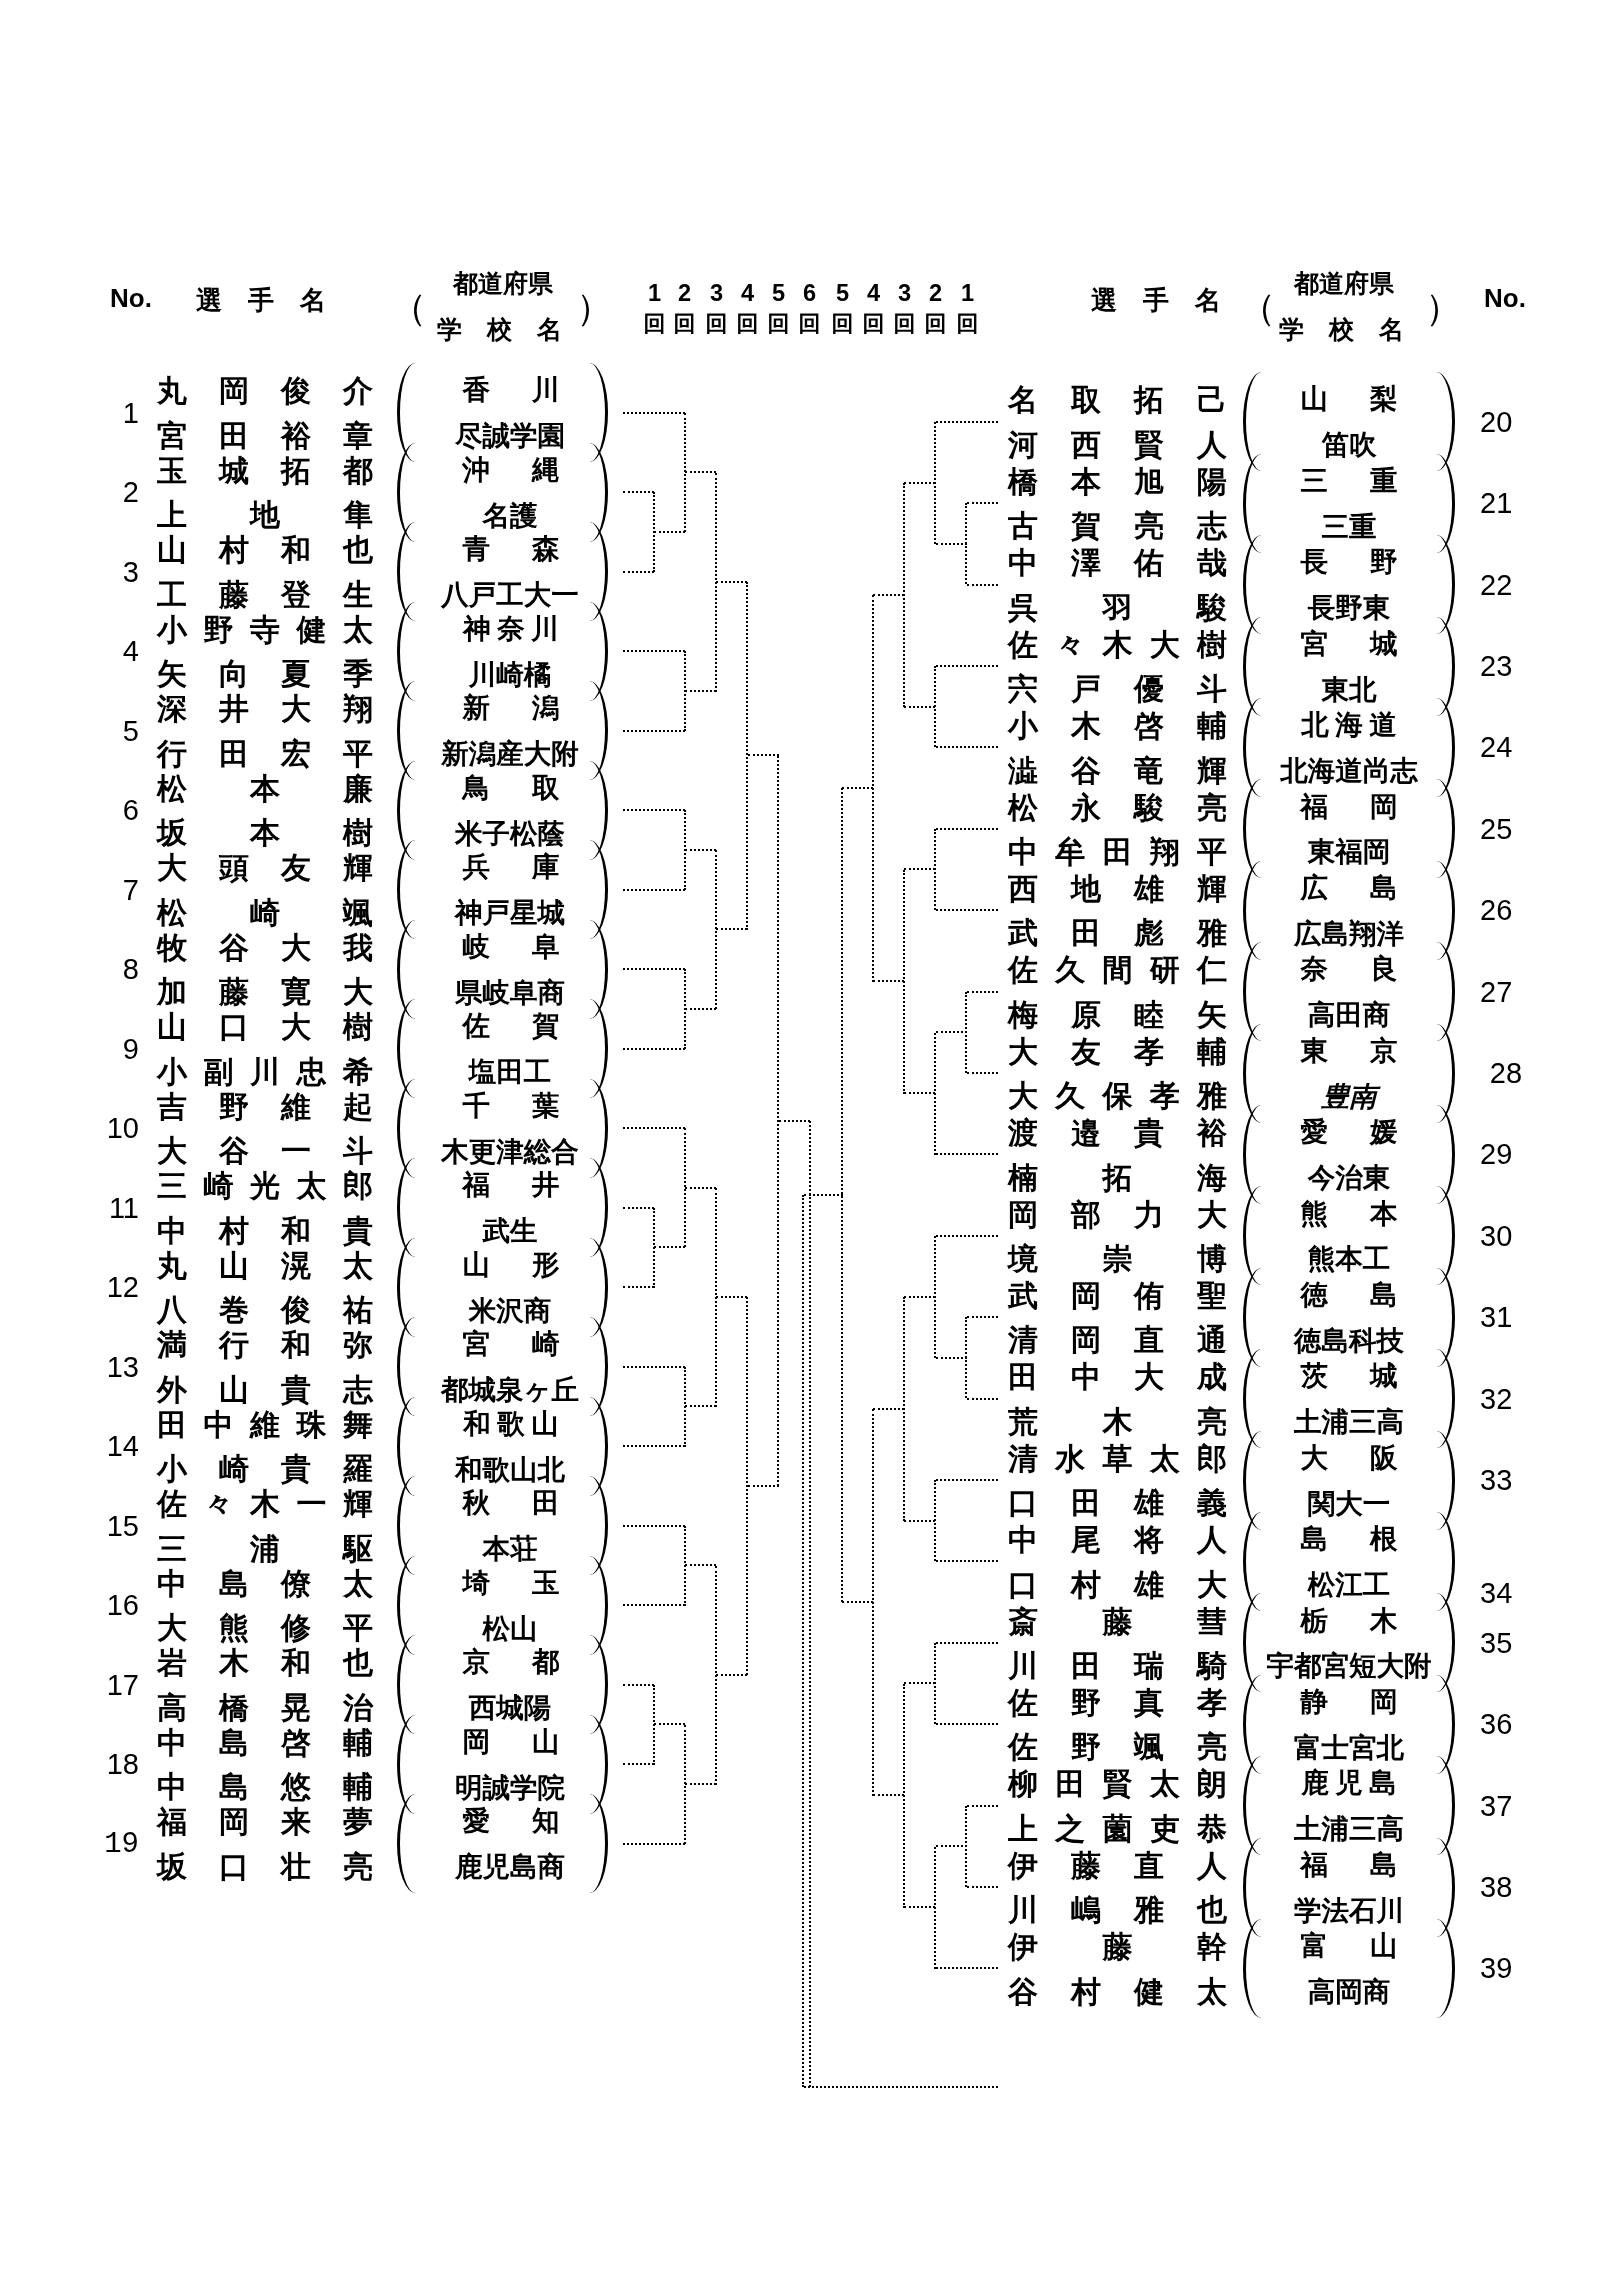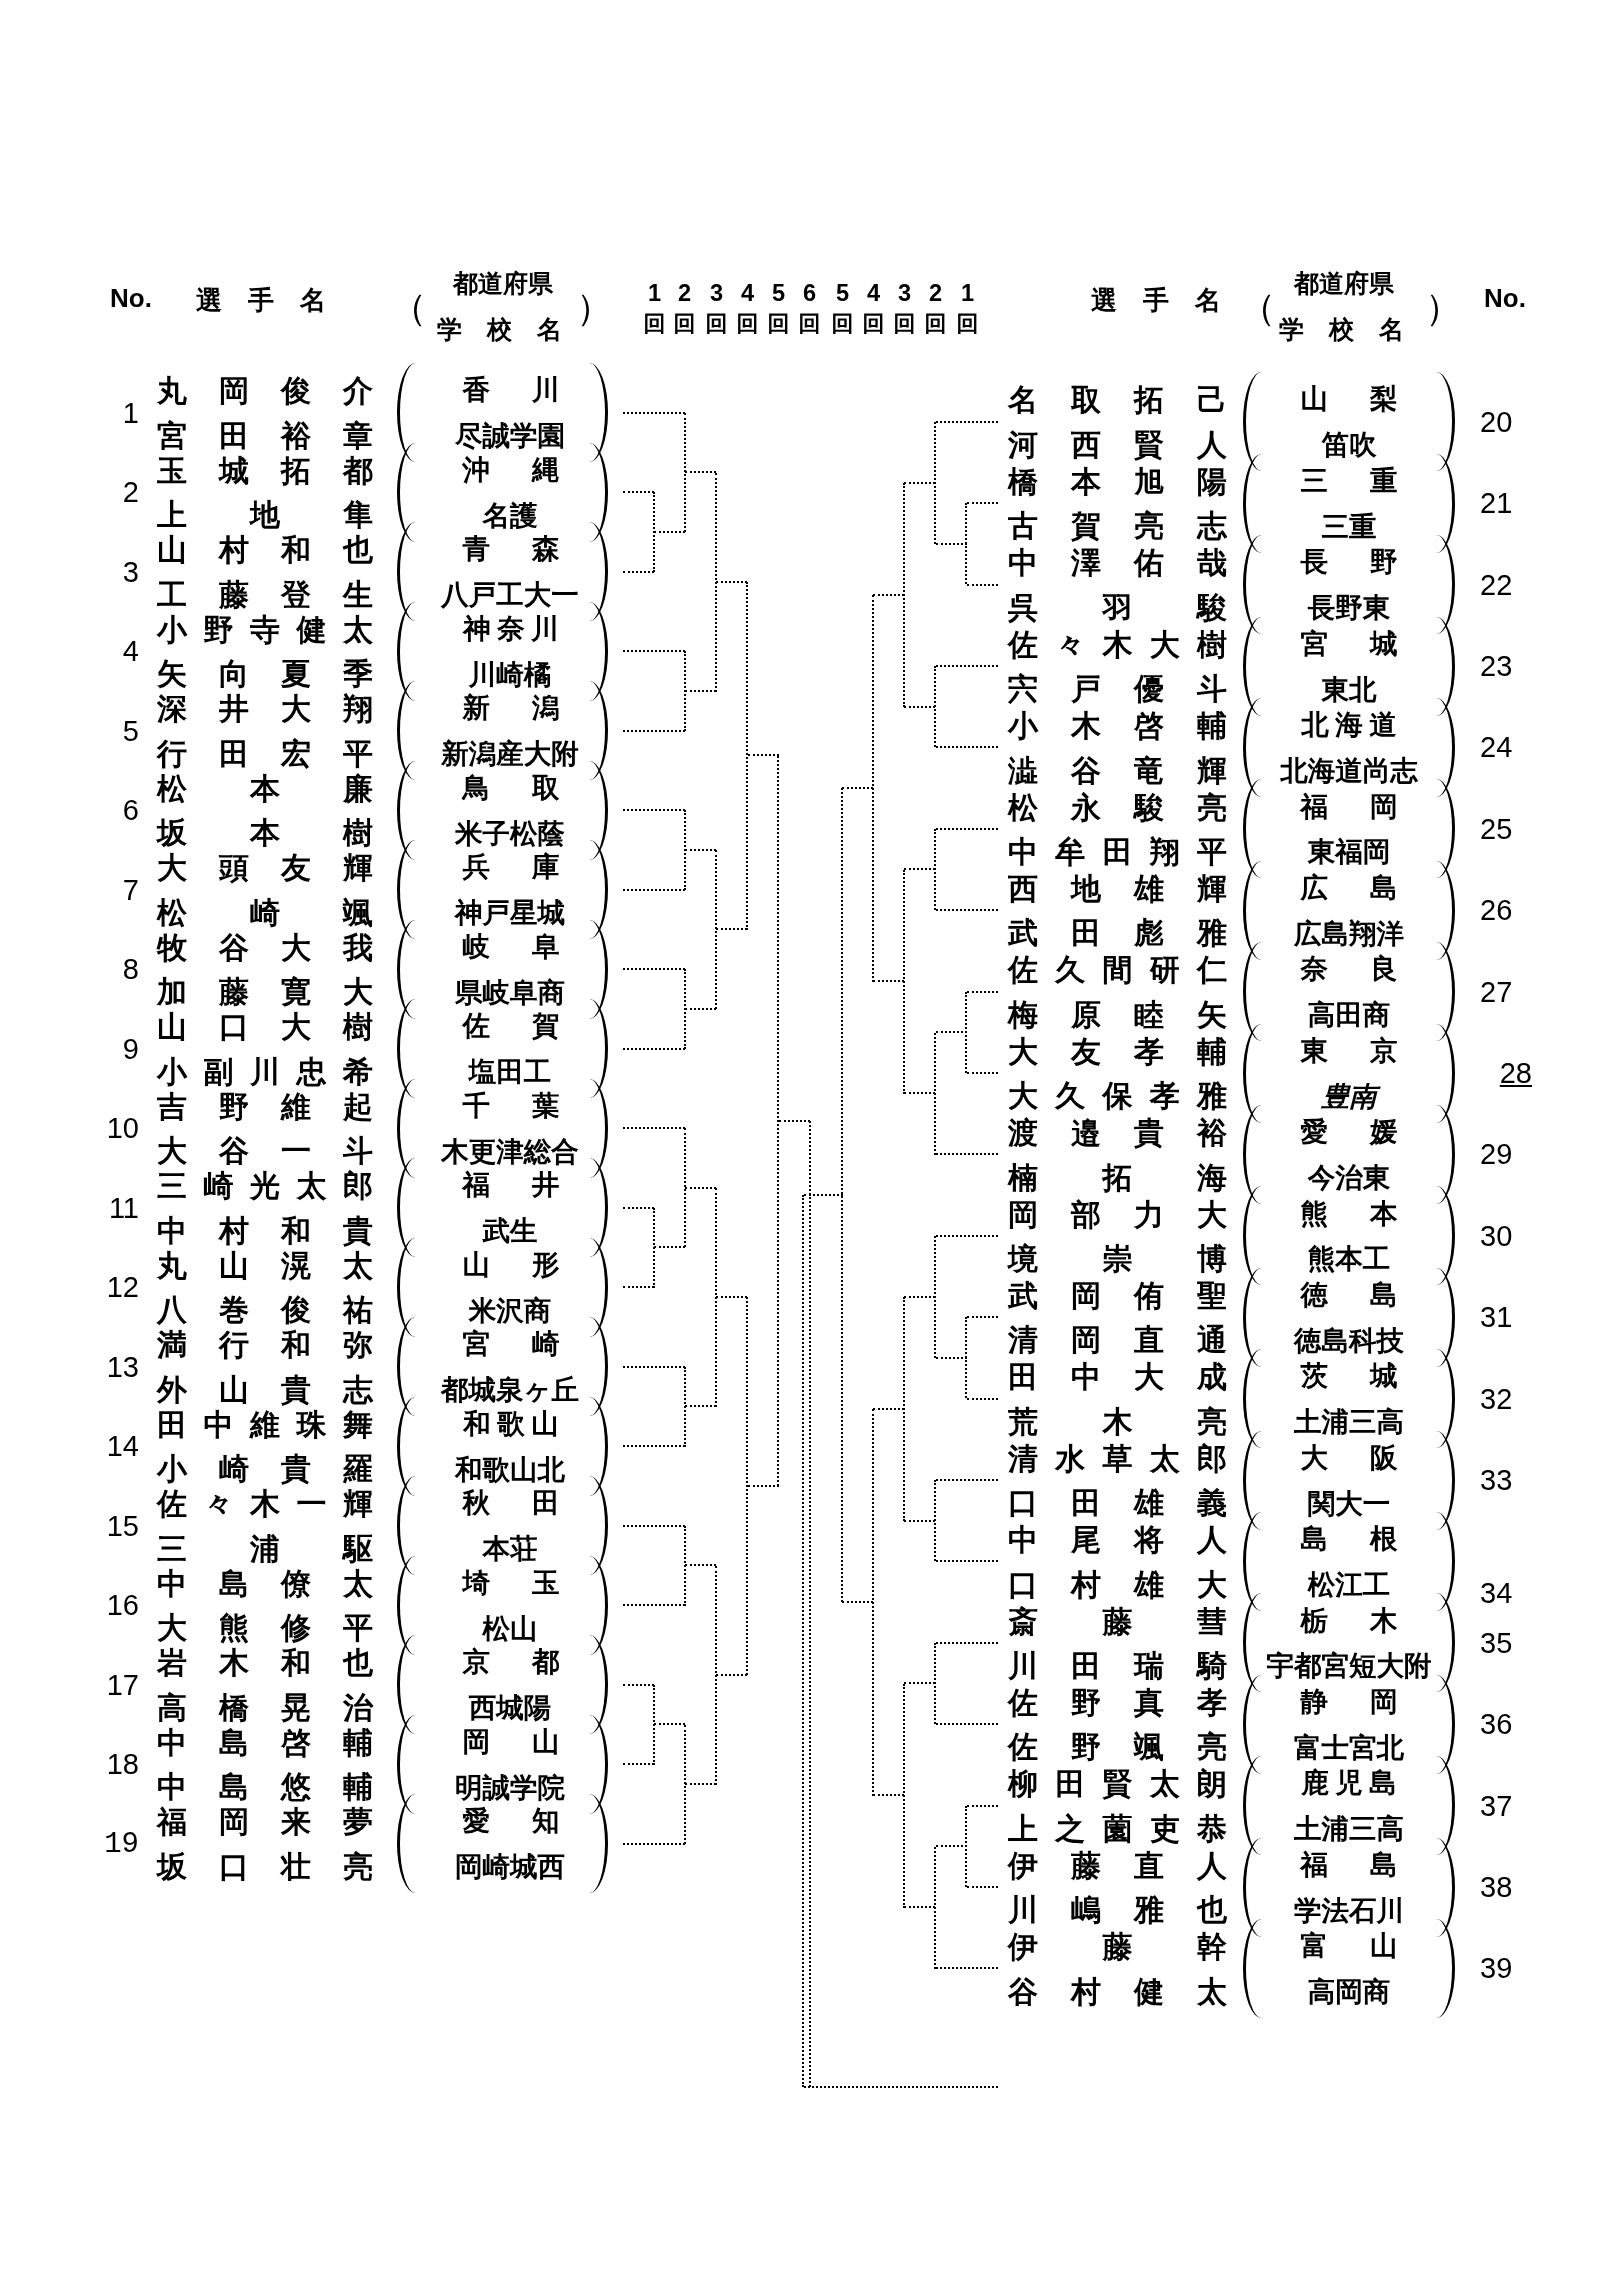--- a/index.html
+++ b/index.html
@@ -477,21 +477,21 @@
           <div class="">口</div>
           <div class="">壮</div>
           <div class="">亮</div>
         </div>
         <div class="abs paren-l" style="left: 397px; top: 1794px; height: 99px;"></div>
         <div class="abs paren-r" style="left: 589px; top: 1794px; height: 99px;"></div>
         <div class="abs pref" style="left: 416px; top: 1803px; width: 190px; gap: 42px;">
           <span>愛</span>
           <span>知</span>
         </div>
-        <div class="abs school" style="left: 412px; top: 1849px; width: 196px;">岡崎城西</div>
+        <div class="abs school" style="left: 412px; top: 1849px; width: 196px;">鹿児島商</div>
       </div>
       <div class="abs">
         <div class="abs entry-num" style="left: 1480px; top: 404px; width: 52px; text-align: left;">20</div>
         <div class="abs pname" style="left: 1008px; top: 381px; width: 219px;">
           <div class="">名</div>
           <div class="">取</div>
           <div class="">拓</div>
           <div class="">己</div>
         </div>
         <div class="abs pname" style="left: 1008px; top: 426px; width: 219px;">
@@ -659,21 +659,21 @@
         </div>
         <div class="abs paren-l" style="left: 1243px; top: 942px; height: 99px;"></div>
         <div class="abs paren-r" style="left: 1436px; top: 942px; height: 99px;"></div>
         <div class="abs pref" style="left: 1254px; top: 951px; width: 190px; gap: 42px;">
           <span>奈</span>
           <span>良</span>
         </div>
         <div class="abs school" style="left: 1251px; top: 997px; width: 196px;">高田商</div>
       </div>
       <div class="abs">
-        <div class="abs entry-num" style="left: 1480px; top: 1055px; width: 52px; text-align: right; text-decoration: underline;">28</div>
+        <div class="abs entry-num" style="left: 1480px; top: 1055px; width: 52px; text-align: center;">28</div>
         <div class="abs pname" style="left: 1008px; top: 1033px; width: 219px;">
           <div class="">大</div>
           <div class="">友</div>
           <div class="">孝</div>
           <div class="">輔</div>
         </div>
         <div class="abs pname" style="left: 1008px; top: 1077px; width: 219px;">
           <div class="">大</div>
           <div class="">久</div>
           <div class="">保</div>

